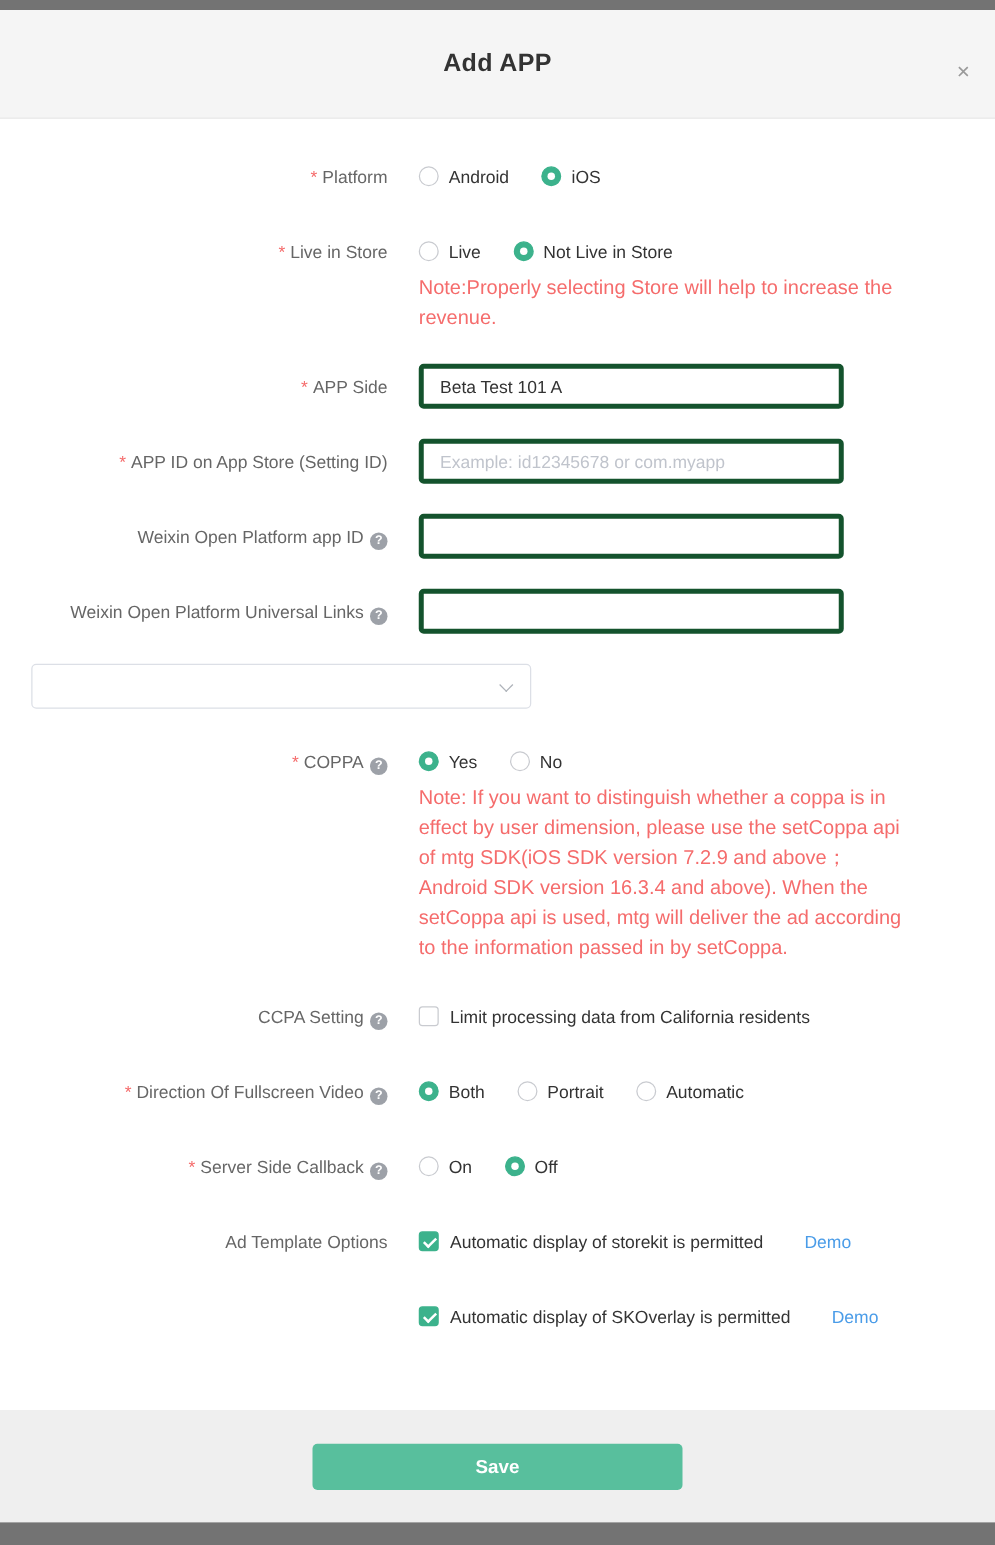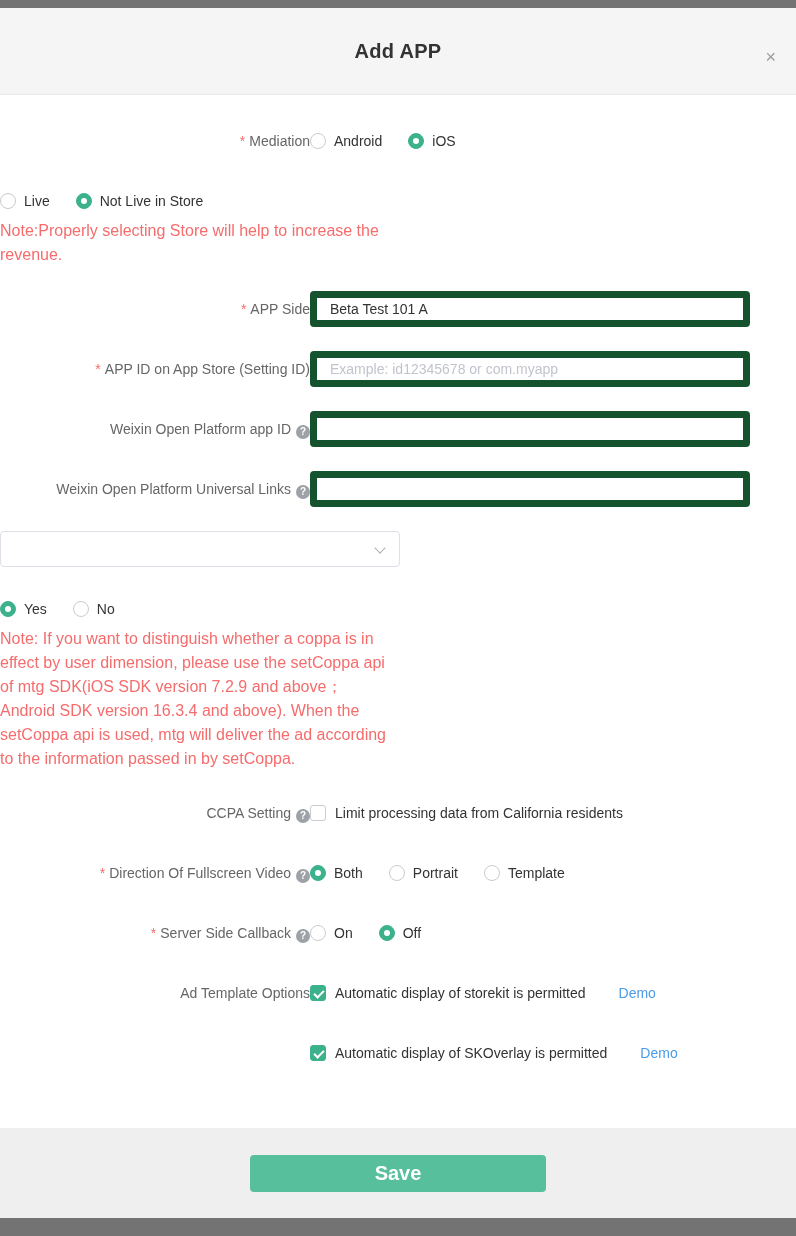--- a/index.html
+++ b/index.html
@@ -30,25 +30,25 @@
   .label {
     width:310px; flex-shrink:0; text-align:right; color:#666;
     font-size:14px; line-height:36px; white-space:nowrap;
   }
   .star { color:#f56c6c; margin-right:4px; }
   .help-icon {
     display:inline-block; width:14px; height:14px; border-radius:50%;
     background:#9da1a8; color:#fff; font-size:10px; line-height:14px;
     text-align:center; margin-left:5px; vertical-align:-1px; font-weight:bold;
   }
-  .control { width:400px; }
+  .control { margin-left:25px; width:400px; }
   .control-line { min-height:36px; display:flex; align-items:center; }
 
   .text-input {
-    width:440px; height:36px; border:7px solid #14532d; border-radius:4px;
+    width:340px; height:36px; border:4px solid #14532d; border-radius:4px;
     padding:0 13px; font-size:14px; color:#333; outline:none; background:#fff;
     font-family:"Liberation Sans","DejaVu Sans",sans-serif;
   }
   .text-input::placeholder { color:#c0c4cc; }
 
   .select-box {
     width:400px; height:36px; border:1px solid #dcdfe6; border-radius:4px;
     background:#fff; position:relative; cursor:pointer;
     display:flex; align-items:center; padding:0 30px 0 13px; color:#333;
   }
@@ -87,56 +87,57 @@
 
   .demo-link { color:#4a9ce8; margin-left:13px; cursor:pointer;padding-left:20px; }
   .stack-gap { height:24px; }
 
   .modal-footer {
     height:90px; background:#efefef; flex-shrink:0;
     display:flex; align-items:center; justify-content:center;
   }
   .save-btn {
     width:296px; height:37px; background:#58bf9d; color:#fff; border:none;
-    border-radius:4px; font-size:20px; font-weight:bold; cursor:pointer;
+    border-radius:4px; font-size:15px; font-weight:bold; cursor:pointer;
     font-family:"Liberation Sans","DejaVu Sans",sans-serif;
   }
 </style>
 </head>
 <body>
 
 <div class="page">
   <div class="strip-top"></div>
 
   <div class="modal">
 
     <div class="modal-header">
       <div class="modal-title">Add APP</div>
       <span class="close-x">×</span>
     </div>
 
     <div class="modal-body">
 
       <div class="form-row">
-        <div class="label"><span class="star">*</span><span>Mediation</span></div>
+        <div class="label"><span class="star">*</span><span>Platform</span></div>
         <div class="control">
           <div class="control-line">
             <span class="radio">
               <span class="radio-dot"></span>
               <span class="radio-text">Android</span>
             </span>
             <span class="radio checked">
               <span class="radio-dot"></span>
               <span class="radio-text">iOS</span>
             </span>
           </div>
         </div>
       </div>
 
       <div class="form-row">
+        <div class="label"><span class="star">*</span><span>Live in Store</span></div>
         <div class="control">
           <div class="control-line">
             <span class="radio">
               <span class="radio-dot"></span>
               <span class="radio-text">Live</span>
             </span>
             <span class="radio checked">
               <span class="radio-dot"></span>
               <span class="radio-text">Not Live in Store</span>
             </span>
@@ -176,20 +177,21 @@
       <div class="form-row">
         <div class="control">
           <div class="select-box">
             <span></span>
             <span class="select-caret"></span>
           </div>
         </div>
       </div>
 
       <div class="form-row">
+        <div class="label"><span class="star">*</span><span>COPPA</span><span class="help-icon">?</span></div>
         <div class="control">
           <div class="control-line">
             <span class="radio checked">
               <span class="radio-dot"></span>
               <span class="radio-text">Yes</span>
             </span>
             <span class="radio">
               <span class="radio-dot"></span>
               <span class="radio-text">No</span>
             </span>
@@ -217,21 +219,21 @@
             <span class="radio checked">
               <span class="radio-dot"></span>
               <span class="radio-text">Both</span>
             </span>
             <span class="radio">
               <span class="radio-dot"></span>
               <span class="radio-text">Portrait</span>
             </span>
             <span class="radio">
               <span class="radio-dot"></span>
-              <span class="radio-text">Template</span>
+              <span class="radio-text">Automatic</span>
             </span>
           </div>
         </div>
       </div>
 
       <div class="form-row">
         <div class="label"><span class="star">*</span><span>Server Side Callback</span><span class="help-icon">?</span></div>
         <div class="control">
           <div class="control-line">
             <span class="radio">

